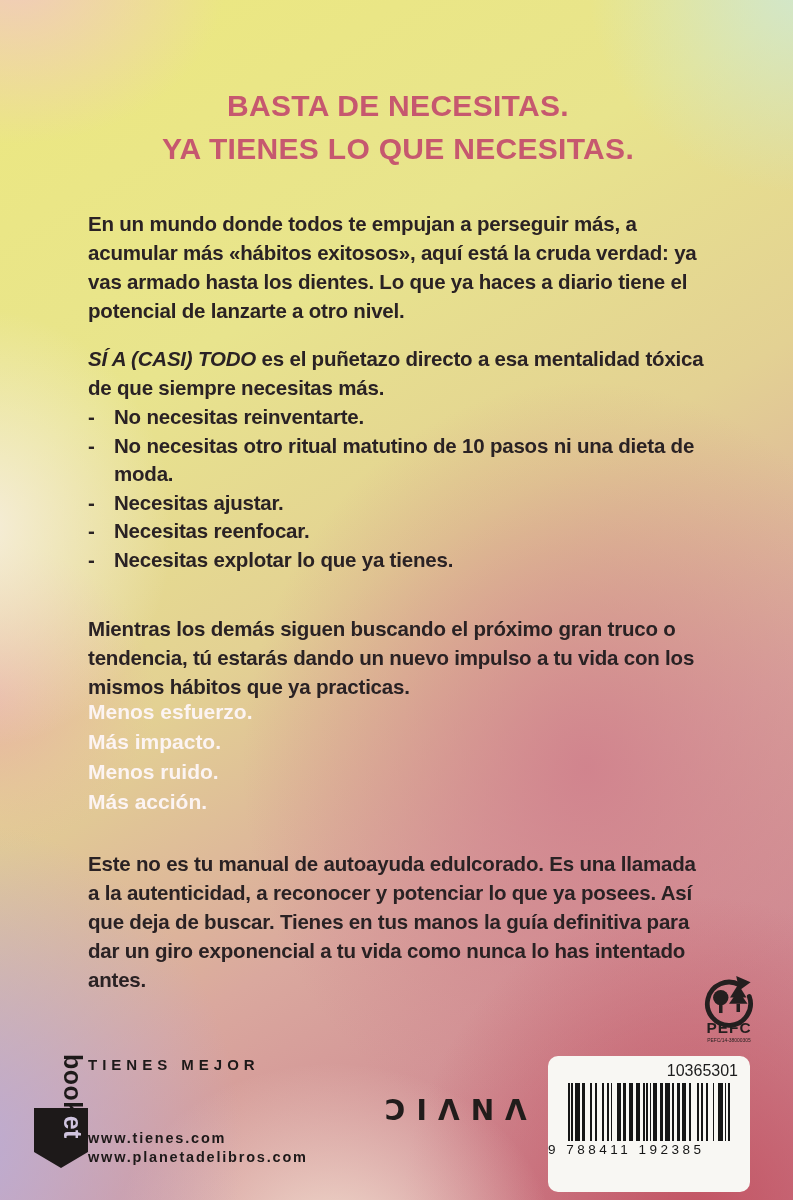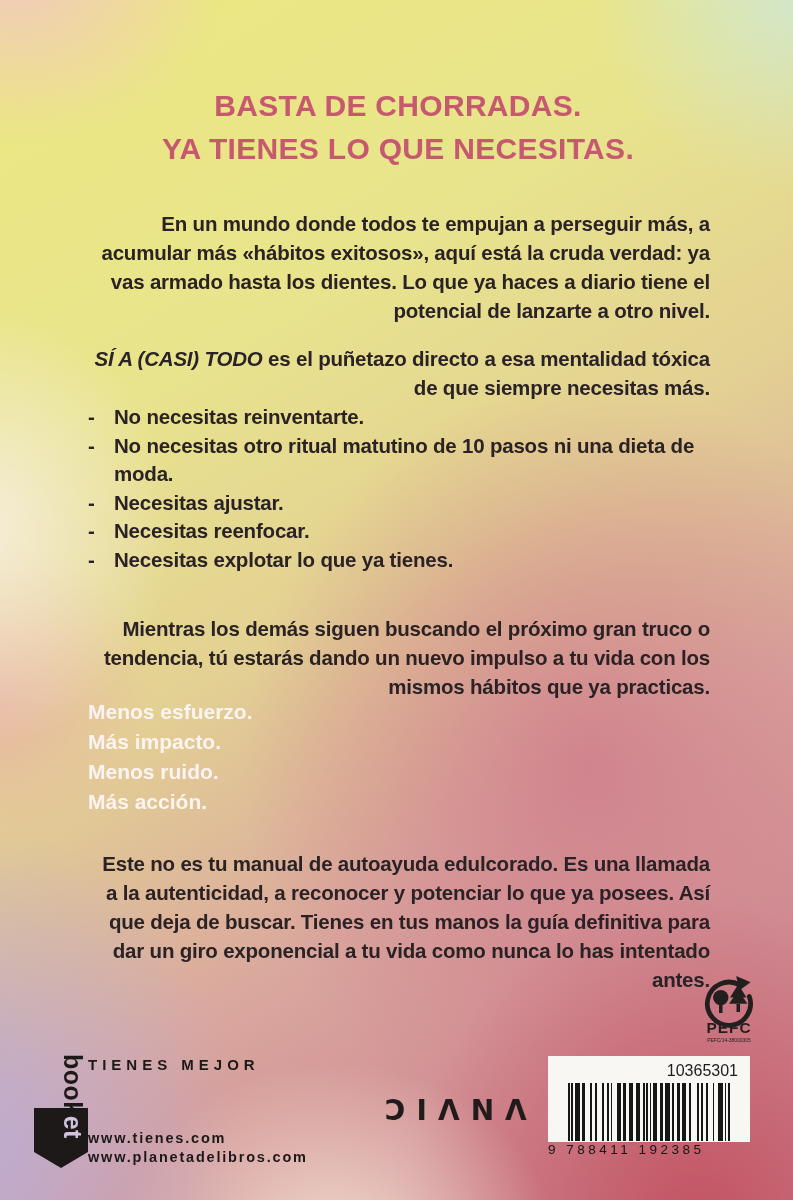--- a/index.html
+++ b/index.html
@@ -13,49 +13,49 @@
       radial-gradient(ellipse 62% 46% at 74% 64%, rgba(207,125,139,.85), rgba(207,125,139,0) 70%),
       radial-gradient(ellipse 34% 26% at -2% 44%, rgba(247,238,225,.9), rgba(247,238,225,0) 70%),
       radial-gradient(ellipse 30% 18% at -2% 58%, rgba(233,171,168,.8), rgba(233,171,168,0) 72%),
       radial-gradient(ellipse 38% 20% at 2% -2%, rgba(242,199,195,.9), rgba(242,199,195,0) 70%),
       radial-gradient(ellipse 40% 26% at 102% -2%, rgba(205,231,216,.9), rgba(205,231,216,0) 70%),
       linear-gradient(150deg,#ece87f 0%,#e8e48d 28%,#e3d193 48%,#daa89e 68%,#d08d94 85%,#cc8190 100%);
   }
   .abs{position:absolute;}
   .headline{left:88px;top:84px;width:620px;text-align:center;
     font-size:30px;line-height:43px;font-weight:bold;color:#c6586f;letter-spacing:.3px;}
-  .para{left:88px;width:622px;font-size:20.5px;line-height:29px;font-weight:600;letter-spacing:-.2px;text-align:right;}
+  .para{left:88px;width:622px;font-size:20.5px;line-height:29px;font-weight:600;letter-spacing:-.2px;}
   .p1{top:188px;} .p2{top:323px;} .p3{top:593px;} .p4{top:828px;}
   .book-title{font-style:italic;}
   .list{top:403px;left:88px;width:622px;font-size:20.5px;line-height:28.5px;font-weight:600;letter-spacing:-.2px;}
   .list .row{display:flex;}
   .list .dash{width:26px;flex:0 0 26px;}
   .list .txt{flex:1;}
   .quote{top:697px;left:88px;width:620px;text-align:left;color:#fcf4f3;
     font-size:21px;line-height:30px;font-weight:600;}
   .vivir{left:88px;top:1056px;font-size:15px;font-weight:bold;letter-spacing:5px;color:#1d1919;}
   .urls{left:88px;top:1129px;font-size:14.5px;font-weight:bold;letter-spacing:1.8px;
     line-height:19px;color:#1d1919;}
   .diana{left:385px;top:1094px;font-size:28px;font-weight:bold;letter-spacing:11px;color:#211c1b;
     font-family:"DejaVu Sans","Liberation Sans",sans-serif;}
-  .barcode-box{left:548px;top:1056px;width:202px;height:86px;background:#f8f7f3;border-radius:0;}
+  .barcode-box{left:548px;top:1056px;width:202px;height:136px;background:#f8f7f3;border-radius:10px;}
   .bc-num{text-align:right;padding:6px 12px 0 0;font-size:16px;color:#1c1c1c;}
   .bc-bars{width:162px;height:58px;margin:3px auto 0;display:flex;align-items:stretch;}
   .bc-bars span{display:block;height:100%;}
   .bc-bars .b1{background:#161616;}
   .bc-digits{text-align:left;font-size:13.5px;letter-spacing:3.5px;color:#161616;margin-top:1px;}
   svg text{font-family:"Liberation Sans",sans-serif;}
 </style>
 </head>
 <body>
 
 <div class="cover">
 
   <div class="abs headline">
-    <div>BASTA DE CHORRADAS.</div>
+    <div>BASTA DE NECESITAS.</div>
     <div>YA TIENES LO QUE NECESITAS.</div>
   </div>
 
   <p class="abs para p1">En un mundo donde todos te empujan a perseguir más, a acumular más «hábitos exitosos», aquí está la cruda verdad: ya vas armado hasta los dientes. Lo que ya haces a diario tiene el potencial de lanzarte a otro nivel.</p>
 
   <p class="abs para p2"><span class="book-title">SÍ A (CASI) TODO</span><span> es el puñetazo directo a esa mentalidad tóxica de que siempre necesitas más.</span></p>
 
   <div class="abs list">
     <div class="row">
       <span class="dash">-</span>

